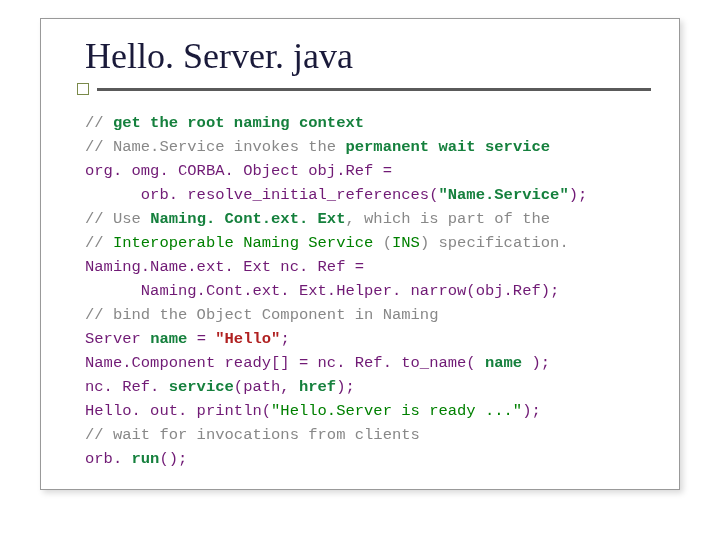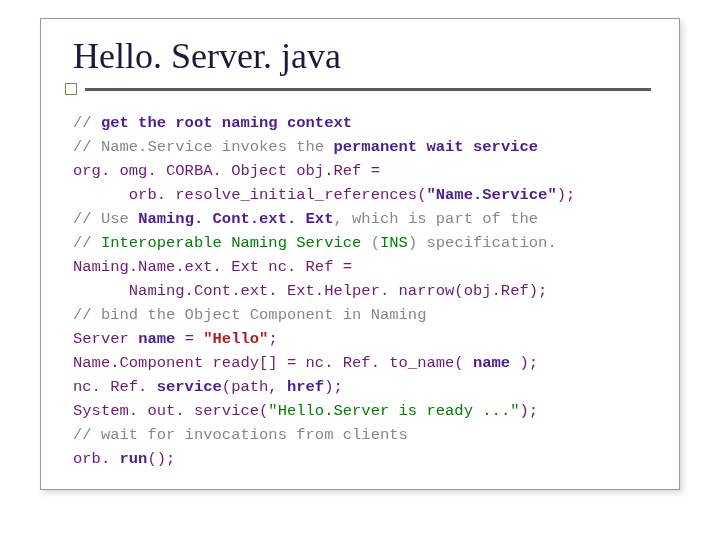--- a/index.html
+++ b/index.html
@@ -13,21 +13,21 @@
   }
   .slide {
     position: absolute;
     top: 18px;
     left: 40px;
     right: 40px;
     bottom: 50px;
     border: 1px solid #999;
     background: #fff;
     box-shadow: 3px 3px 6px rgba(0,0,0,0.15);
-    padding: 16px 28px 12px 32px;
+    padding: 16px 28px 12px 44px;
     box-sizing: border-box;
   }
   .title {
     font-size: 36px;
     color: #1a1a3a;
     font-weight: normal;
     margin: 0 0 6px 0;
   }
   .underline-row {
     display: flex;
@@ -50,21 +50,21 @@
   .code-area {
     font-family: Consolas, 'Courier New', monospace;
     font-size: 15.5px;
     line-height: 1.55;
     color: #888;
     white-space: pre;
     overflow: hidden;
   }
   .g  { color: #888; }
   .gk { color: #008000; }
-  .gb { color: #4c1d95; font-weight: bold; }
+  .gb { color: #15803d; font-weight: bold; }
   .pl { color: #701a75; }
   .str{ color: #b02020; }
 </style>
 </head>
 <body>
 
 <div class="slide">
   <div class="title">Hello. Server. java</div>
   <div class="underline-row">
     <div class="bullet-sq"></div>
@@ -76,16 +76,16 @@
 <span class="pl">org. omg. CORBA. Object obj.Ref =</span>
 <span class="pl">      orb. resolve_initial_references(</span><span class="gb">"Name.Service"</span><span class="pl">);</span>
 <span class="g">// Use </span><span class="gb">Naming. Cont.ext. Ext</span><span class="g">, which is part of the</span>
 <span class="g">// </span><span class="gk">Interoperable Naming Service</span><span class="g"> (</span><span class="gk">INS</span><span class="g">) specification.</span>
 <span class="pl">Naming.Name.ext. Ext nc. Ref =</span>
 <span class="pl">      Naming.Cont.ext. Ext.Helper. narrow(obj.Ref);</span>
 <span class="g">// bind the Object Component in Naming</span>
 <span class="pl">Server </span><span class="gb">name</span><span class="pl"> = </span><span class="str" style="font-weight:bold">"Hello"</span><span class="pl">;</span>
 <span class="pl">Name.Component ready[] = nc. Ref. to_name( </span><span class="gb">name</span><span class="pl"> );</span>
 <span class="pl">nc. Ref. </span><span class="gb">service</span><span class="pl">(path, </span><span class="gb">href</span><span class="pl">);</span>
-<span class="pl">System. out. service(</span><span class="gk">"Hello.Server is ready ..."</span><span class="pl">);</span>
+<span class="pl">Hello. out. println(</span><span class="gk">"Hello.Server is ready ..."</span><span class="pl">);</span>
 <span class="g">// wait for invocations from clients</span>
 <span class="pl">orb. </span><span class="gb">run</span><span class="pl">();</span></div>
 </div>
 
 </body></html>

